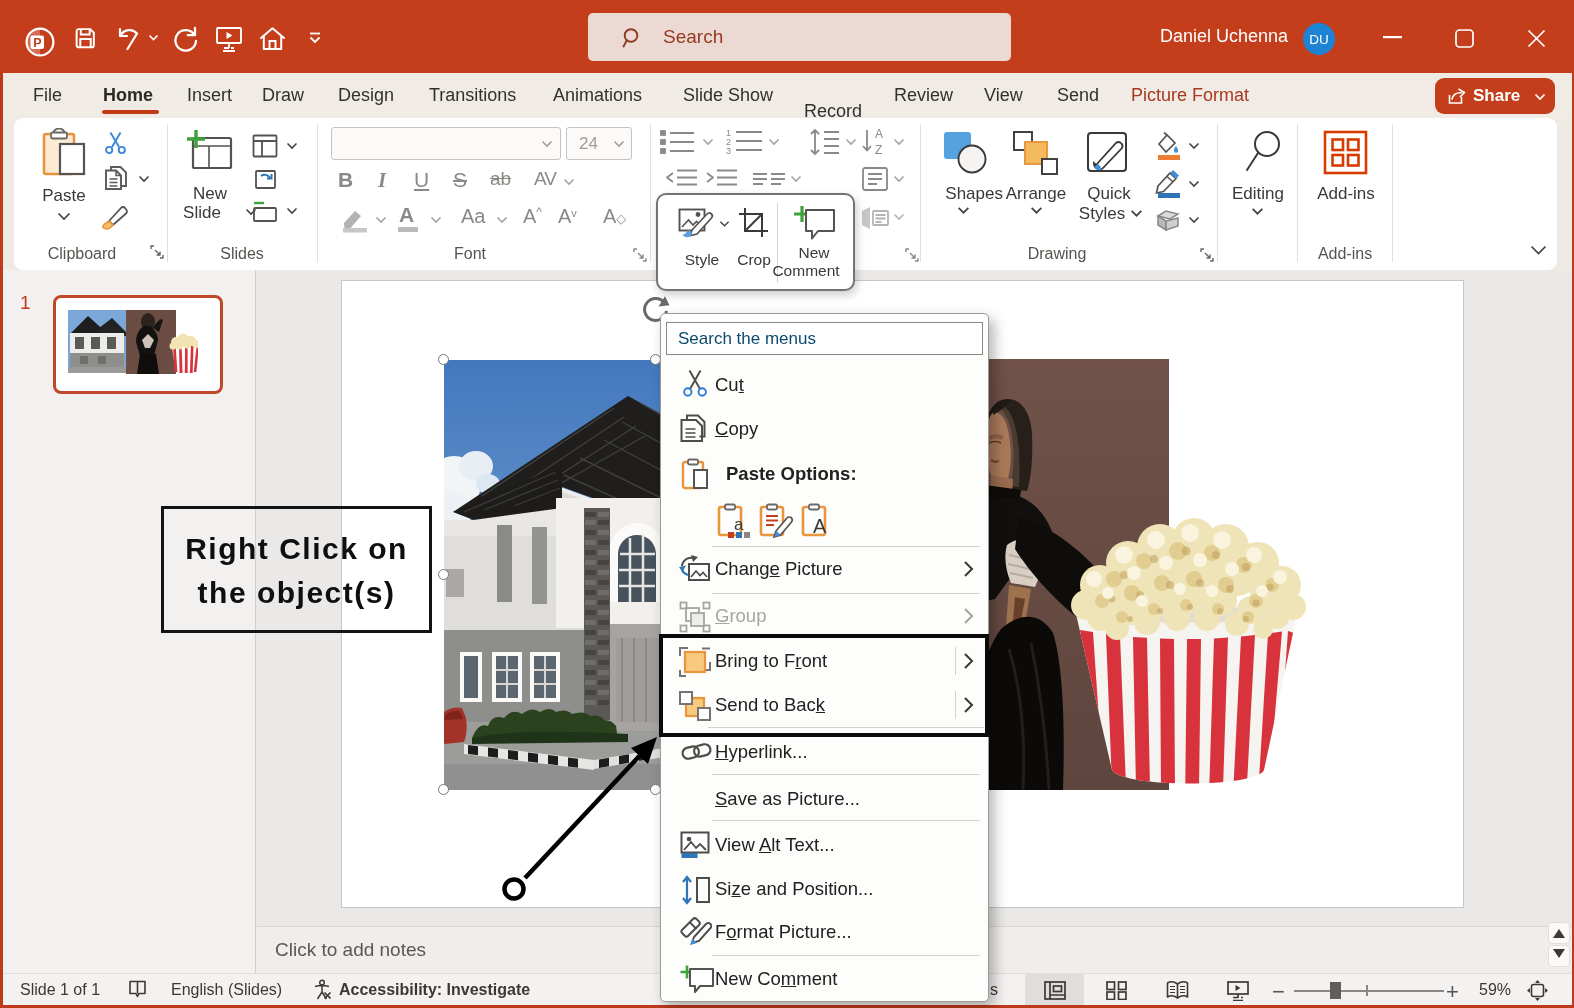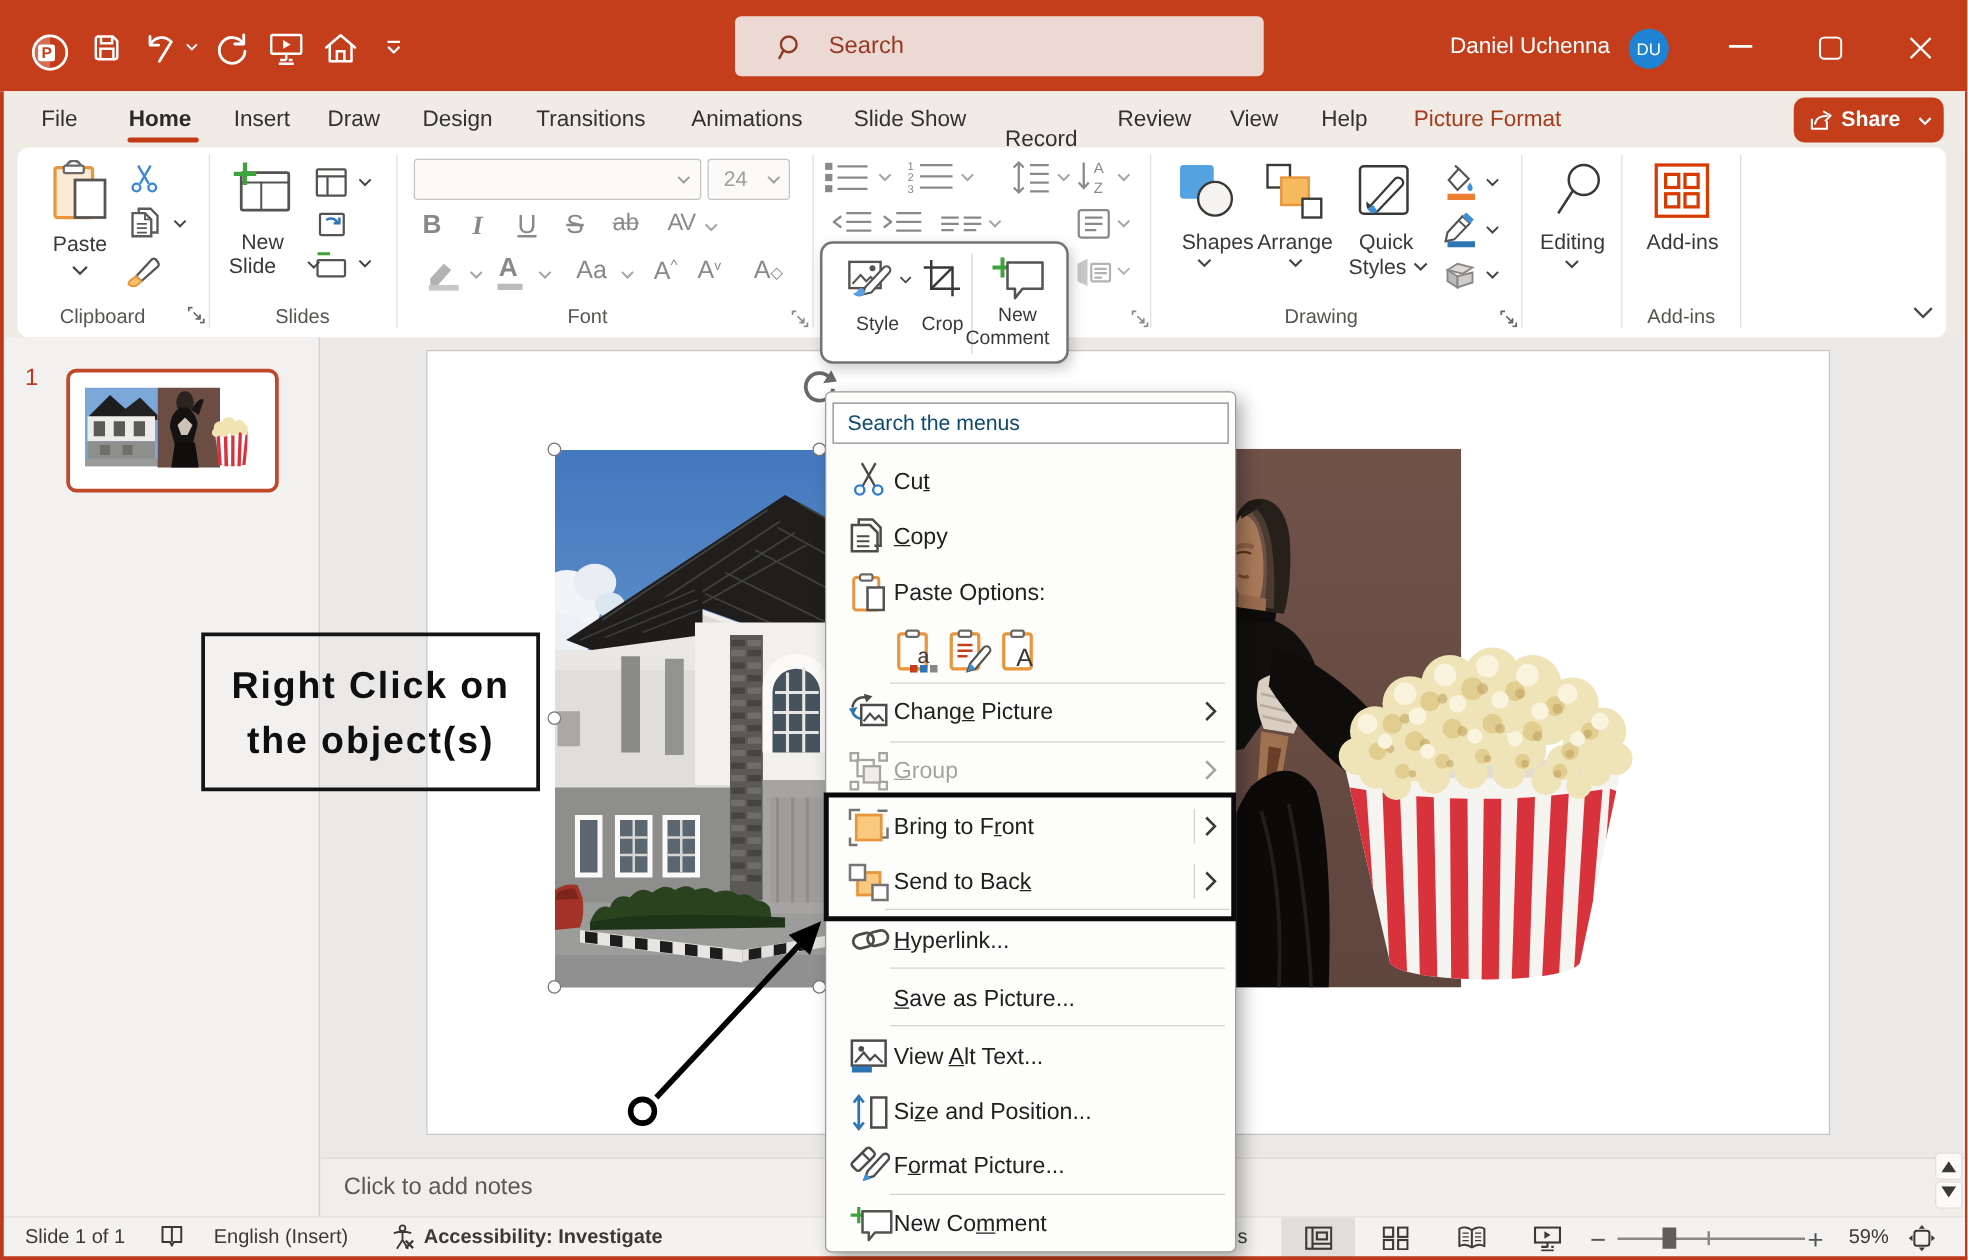--- a/index.html
+++ b/index.html
@@ -81,21 +81,21 @@
   <div class="abs" style="left:102px;top:37px;width:57px;height:3.5px;background:#C13A15;border-radius:2px"></div>
   <div class="abs" style="left:187px;top:12px">Insert</div>
   <div class="abs" style="left:262px;top:12px">Draw</div>
   <div class="abs" style="left:338px;top:12px">Design</div>
   <div class="abs" style="left:429px;top:12px">Transitions</div>
   <div class="abs" style="left:553px;top:12px">Animations</div>
   <div class="abs" style="left:683px;top:12px">Slide Show</div>
   <div class="abs" style="left:804px;top:28px">Record</div>
   <div class="abs" style="left:894px;top:12px">Review</div>
   <div class="abs" style="left:984px;top:12px">View</div>
-  <div class="abs" style="left:1057px;top:12px">Help</div>
+  <div class="abs" style="left:1057px;top:12px">Send</div>
   <div class="abs" style="left:1131px;top:12px;color:#A8391E">Picture Format</div>
   <div class="abs" style="left:1435px;top:5px;width:120px;height:36px;background:#C43E1C;border-radius:9px;color:#fff">
     <svg class="ico" style="left:13px;top:9px" width="19" height="18" viewBox="0 0 19 18" fill="none" stroke="#fff" stroke-width="1.6">
       <path d="M1.5 8 v8 h12 v-6"></path>
       <path d="M4 12 C5 7.5 9 5.5 13.5 5.8" stroke-linecap="round"></path>
       <path d="M10.5 2 L16.5 5.5 L12 10" stroke-linejoin="round" fill="none"></path>
     </svg>
     <div class="abs" style="left:38px;top:8px;font-size:17px;font-weight:600">Share</div>
     <svg class="ico" style="left:99px;top:15px" width="12" height="8" viewBox="0 0 12 8" fill="none" stroke="#fff" stroke-width="1.7">
         <path d="M1.5 1.5 L6 6 L10.5 1.5"></path>
@@ -733,21 +733,21 @@
 </svg>
 
 <div class="abs" style="left:257px;top:926px;width:1315px;height:47px;background:#F0EDEA;border-top:1px solid #D8D5D2"></div>
 <div class="abs" style="left:275px;top:926px;height:47px;display:flex;align-items:center;font-size:19px;color:#5A5856">Click to add notes</div>
 <div class="abs" style="left:2px;top:973px;width:1570px;height:33px;background:#F4F2F1;border-top:1px solid #E1DFDD;font-size:16px;color:#3b3937">
   <div class="abs" style="left:18px;top:7px">Slide 1 of 1</div>
   <svg class="ico" style="left:125px;top:5px" width="21" height="21" viewBox="0 0 21 21" fill="none" stroke="#3b3937" stroke-width="1.6">
     <path d="M3 2.5 h15 v12 h-6 l-1.5 3 -1.5 -3 h-6 z" stroke-linejoin="round"></path>
       <path d="M10.5 2.5 v12"></path>
   </svg>
-  <div class="abs" style="left:169px;top:7px">English (Insert)</div>
+  <div class="abs" style="left:169px;top:7px">English (Slides)</div>
   <svg class="ico" style="left:308px;top:5px" width="23" height="22" viewBox="0 0 23 22" fill="none" stroke="#3b3937" stroke-width="1.5">
     <circle cx="12" cy="3.6" r="2.3"></circle>
     <path d="M5 7.5 C9 6.3 15 6.3 19 7.5 M12 7 v6 M12 13 l-4.5 7 M12 13 l4.5 7"></path>
     <path d="M14.5 13.5 l6 6 M20.5 13.5 l-6 6" stroke-width="1.7"></path>
   </svg>
   <div class="abs" style="left:337px;top:7px;font-weight:700">Accessibility: Investigate</div>
   <div class="abs" style="left:988px;top:7px">s</div>
   <div class="abs" style="left:1023px;top:0;width:59px;height:33px;background:#DFDEDD"></div>
   <svg class="ico" style="left:1042px;top:7px" width="22" height="19" viewBox="0 0 22 19" fill="none" stroke="#3b3937" stroke-width="1.7">
     <rect x="1" y="1" width="20" height="17"></rect>
@@ -839,21 +839,21 @@
     <path d="M8 7 V2.5 h11 l6.5 6.5 V23.5 h-5"></path>
     <path d="M6.5 16 h10 M6.5 20 h10 M6.5 24 h10" stroke-width="1.5"></path>
   </svg>
   <div class="abs" style="left:55px;top:105px"><u>C</u>opy</div>
 
   <svg class="ico" style="left:21px;top:145px" width="28" height="32" viewBox="0 0 28 32">
     <rect x="2" y="4" width="20" height="26" rx="2" fill="#fff" stroke="#E8953C" stroke-width="2.4"></rect>
     <rect x="7" y="1.5" width="10" height="5" rx="1.5" fill="#fff" stroke="#6b6967" stroke-width="1.8"></rect>
     <rect x="13" y="12" width="13" height="18" fill="#fff" stroke="#565452" stroke-width="2"></rect>
   </svg>
-  <div class="abs" style="left:55px;top:150px;font-weight:400">Paste Options:</div>
+  <div class="abs" style="left:66px;top:150px;font-weight:700">Paste Options:</div>
 
   <svg class="ico" style="left:56px;top:190px" width="36" height="36" viewBox="0 0 36 36">
     <rect x="3" y="4" width="22" height="28" rx="2" fill="#fff" stroke="#E8953C" stroke-width="2.6"></rect>
     <rect x="9" y="1.5" width="10" height="5" rx="1.5" fill="#fff" stroke="#6b6967" stroke-width="1.8"></rect>
     <text x="18" y="27" font-size="17" fill="#3b3937" font-family="Liberation Sans">a</text>
     <rect x="12" y="29" width="6" height="6" fill="#C43E1C"></rect>
       <rect x="20" y="29" width="6" height="6" fill="#2E75B6"></rect>
       <rect x="28" y="29" width="6" height="6" fill="#8A8886"></rect>
   </svg>
   <svg class="ico" style="left:98px;top:190px" width="36" height="36" viewBox="0 0 36 36">

